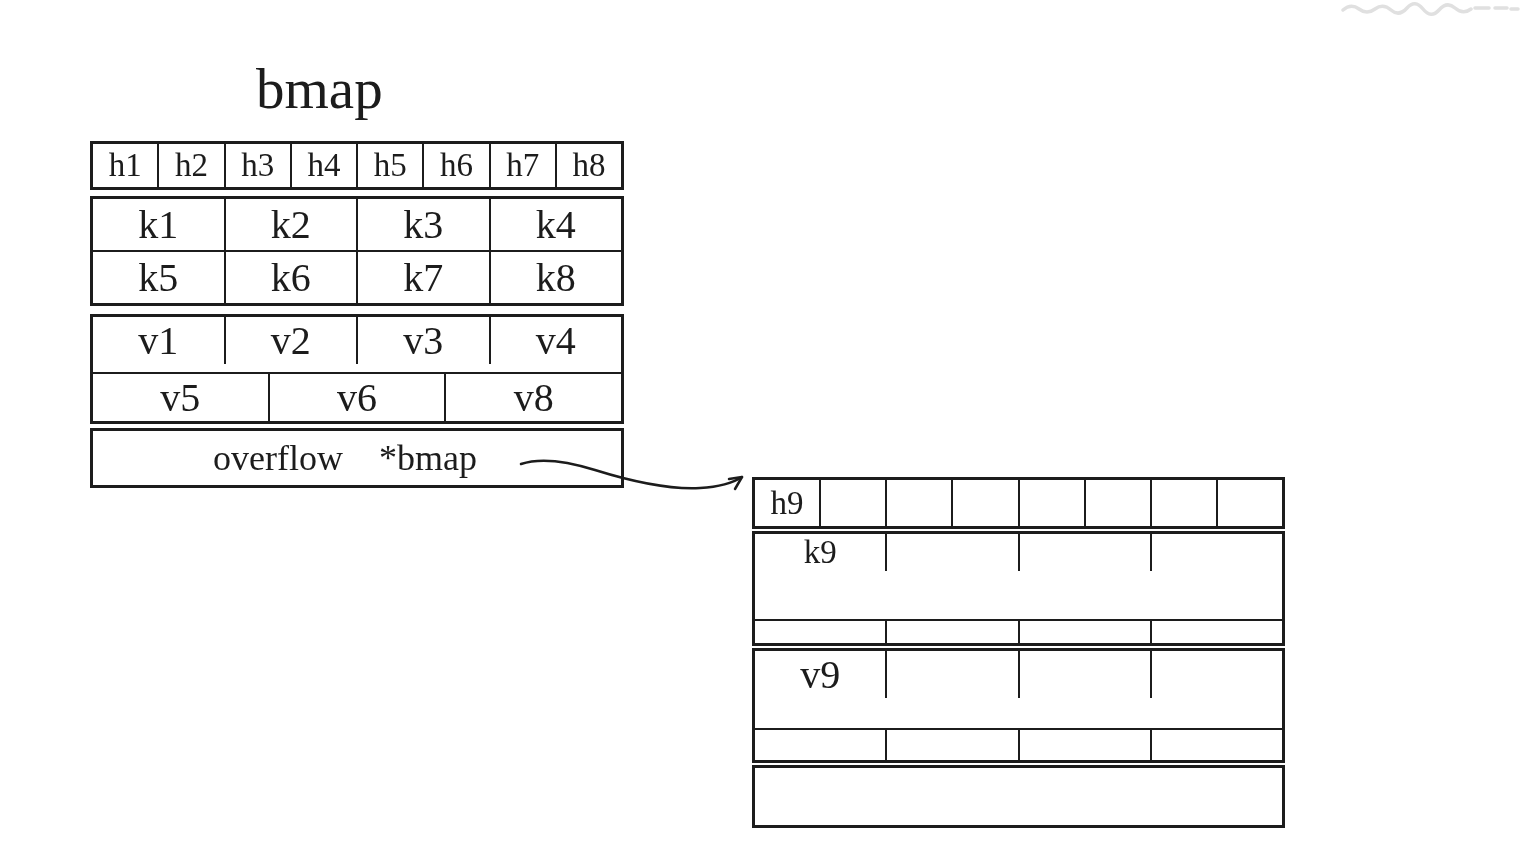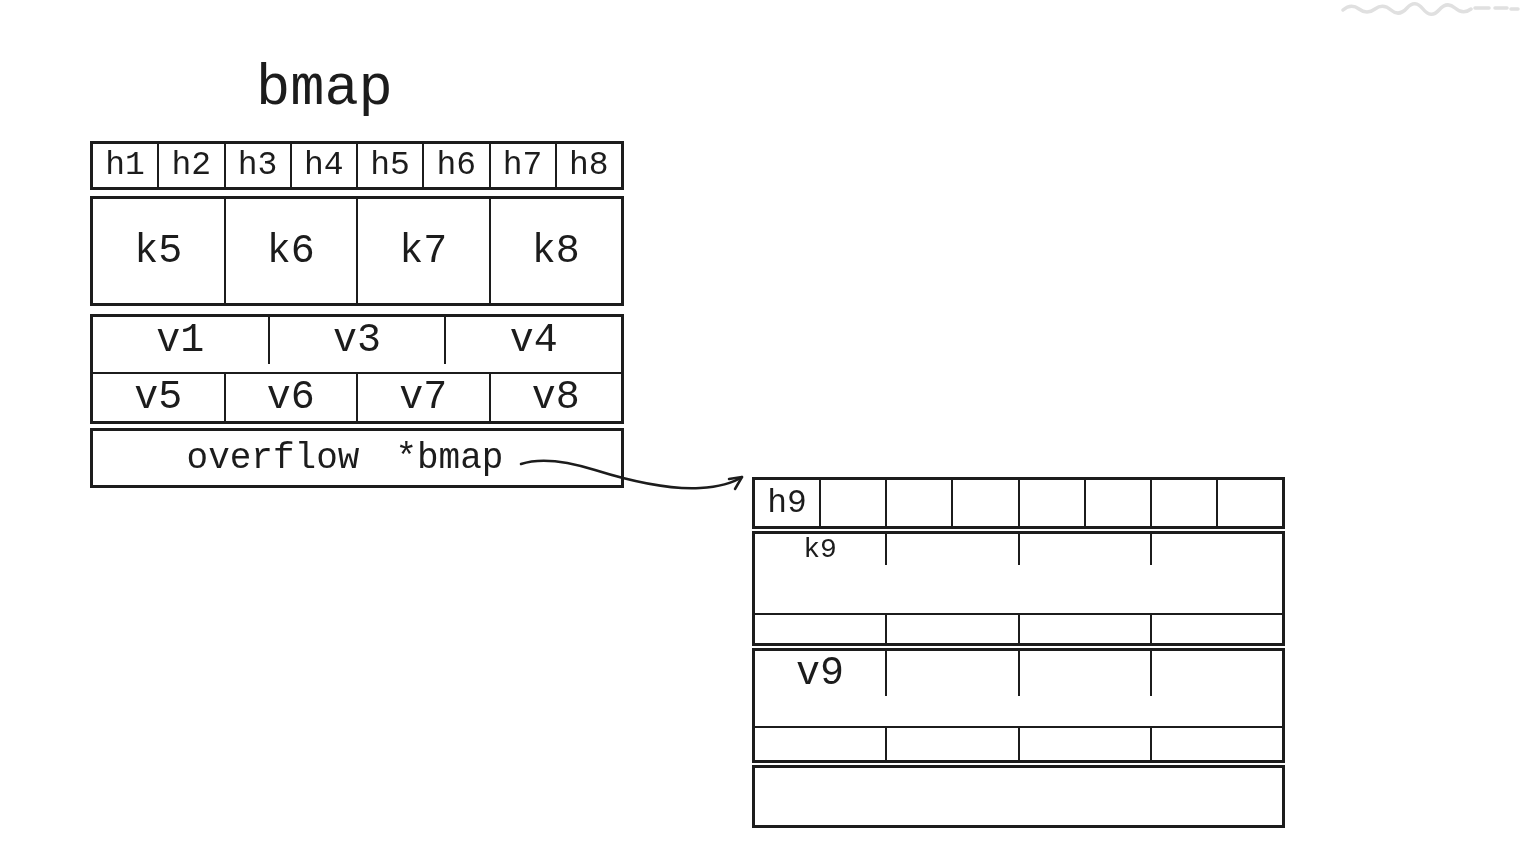--- a/index.html
+++ b/index.html
@@ -8,21 +8,21 @@
     --watermark: #e0e0e0;
   }
   * { margin: 0; padding: 0; box-sizing: border-box; }
   html, body { background: #fff; }
   #canvas {
     position: relative;
     width: 1520px;
     height: 850px;
     background: var(--background);
     overflow: hidden;
-    font-family: Liberation Mono, monospace;
+    font-family: Liberation Serif, serif;
     color: var(--line);
   }
   .title {
     position: absolute;
     left: 256px;
     top: 58px;
     font-size: 57px;
     line-height: 1.1;
     color: var(--line);
   }
@@ -49,21 +49,21 @@
   .cell + .cell { border-left: 2px solid var(--line); }
 
   
   #main-bucket .hdr  { height: 49px;  font-size: 33px; }
   #main-bucket .keys { height: 110px; margin-top: 6px; font-size: 40px; }
   #main-bucket .vals { height: 110px; margin-top: 8px; font-size: 40px; gap: 8px; }
   #main-bucket .ovf  { height: 60px;  margin-top: 4px; font-size: 36px; }
 
   
   #ovf-bucket .hdr  { height: 52px;  font-size: 33px; }
-  #ovf-bucket .keys { height: 115px; margin-top: 2px; font-size: 28px; gap: 48px; }
+  #ovf-bucket .keys { height: 115px; margin-top: 2px; font-size: 33px; gap: 48px; }
   #ovf-bucket .vals { height: 115px; margin-top: 2px; font-size: 40px; gap: 30px; }
   #ovf-bucket .ovf  { height: 63px;  margin-top: 2px; font-size: 36px; }
 
   .ovf .row { align-items: center; justify-content: center; gap: 36px; }
   #main-bucket .ovf .row { transform: translateX(-12px); }
 
   .arrow-svg { position: absolute; left: 505px; top: 438px; }
   .watermark-svg { position: absolute; left: 1341px; top: 1px; }
 </style>
 </head>
@@ -88,37 +88,43 @@
         <div class="cell">h4</div>
         <div class="cell">h5</div>
         <div class="cell">h6</div>
         <div class="cell">h7</div>
         <div class="cell">h8</div>
       </div>
     </div>
 
     <div class="block keys">
       <div class="row">
+        <div class="cell">k1</div>
+        <div class="cell">k2</div>
+        <div class="cell">k3</div>
+        <div class="cell">k4</div>
+      </div>
+      <div class="row">
         <div class="cell">k5</div>
         <div class="cell">k6</div>
         <div class="cell">k7</div>
         <div class="cell">k8</div>
       </div>
     </div>
 
     <div class="block vals">
       <div class="row">
         <div class="cell">v1</div>
+        <div class="cell">v2</div>
         <div class="cell">v3</div>
         <div class="cell">v4</div>
       </div>
       <div class="row">
         <div class="cell">v5</div>
         <div class="cell">v6</div>
-        <div class="cell">v7</div>
         <div class="cell">v8</div>
       </div>
     </div>
 
     <div class="block ovf">
       <div class="row">
         <span>overflow</span>
         <span>*bmap</span>
       </div>
     </div>

